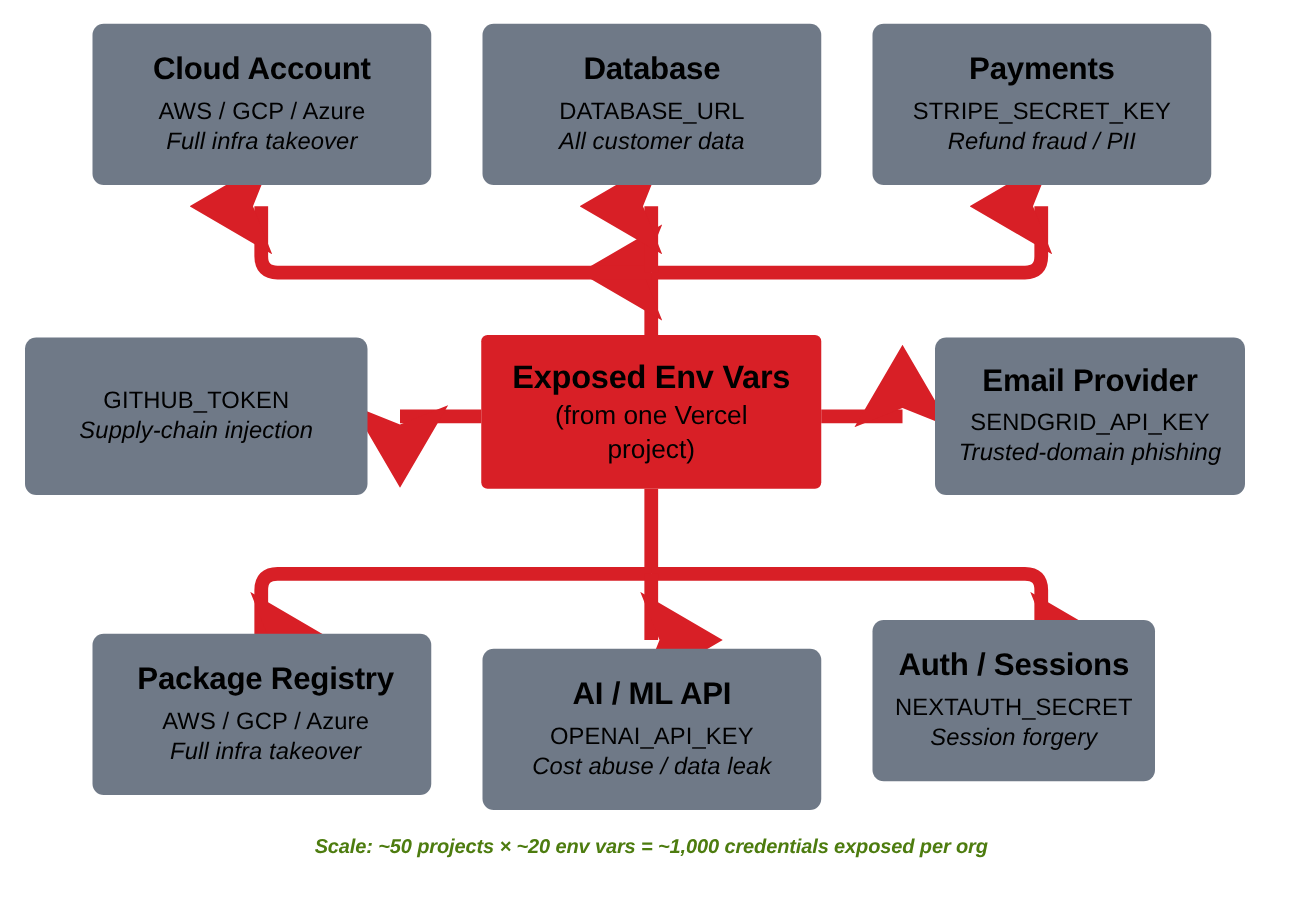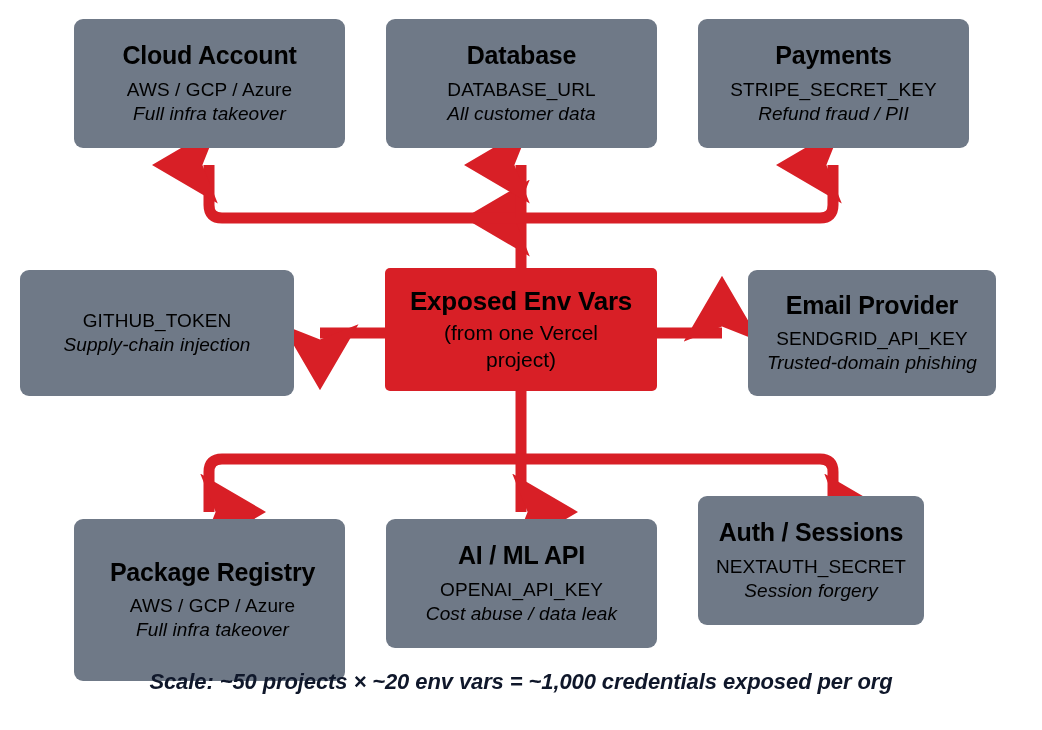--- a/index.html
+++ b/index.html
@@ -72,24 +72,24 @@
   .node.central .n-sub {
     font-size: 21px;
     line-height: 1.26;
   }
   #caption {
     position: absolute;
     left: 0;
     top: 669px;
     width: 1042px;
     text-align: center;
-    font-size: 22px;
+    font-size: 16px;
     font-style: italic;
     font-weight: bold;
-    color: #0f172a;
+    color: #4d7c0f;
     letter-spacing: -0.1px;
   }
 </style>
 </head>
 <body>
 
 <div id="diagram">
 
   <svg id="arrow-layer" width="1042" height="730" viewBox="0 0 1042 730" xmlns="http://www.w3.org/2000/svg">
     <defs>
@@ -156,21 +156,21 @@
     <div class="n-sub">(from one Vercel</div>
     <div class="n-sub">project)</div>
   </div>
 
   <div class="node" style="left:748px; top:270px; width:248px; height:126px;">
     <div class="n-title">Email Provider</div>
     <div class="n-var">SENDGRID_API_KEY</div>
     <div class="n-impact">Trusted-domain phishing</div>
   </div>
 
-  <div class="node" style="left:74px; top:519px; width:271px; height:162px;padding-left:16px;">
+  <div class="node" style="left:74px; top:507px; width:271px; height:129px;padding-left:16px;">
     <div class="n-title">Package Registry</div>
     <div class="n-var">AWS / GCP / Azure</div>
     <div class="n-impact">Full infra takeover</div>
   </div>
 
   <div class="node" style="left:386px; top:519px; width:271px; height:129px;">
     <div class="n-title">AI / ML API</div>
     <div class="n-var">OPENAI_API_KEY</div>
     <div class="n-impact">Cost abuse / data leak</div>
   </div>

